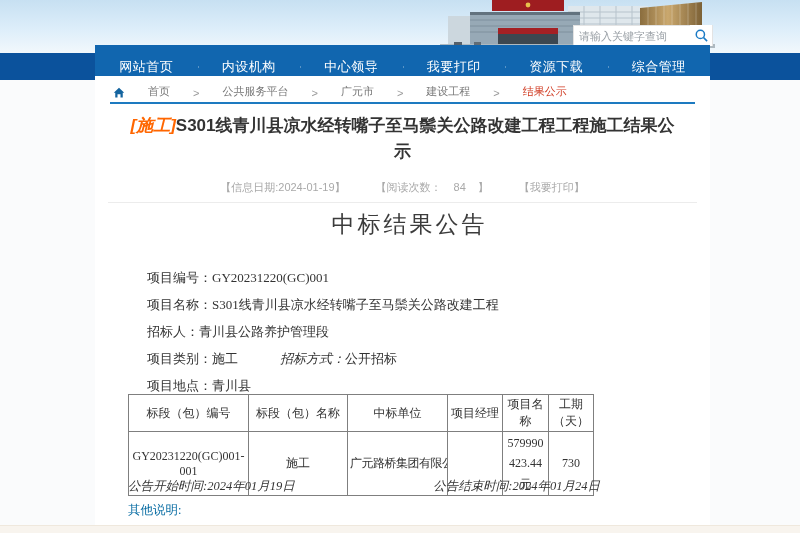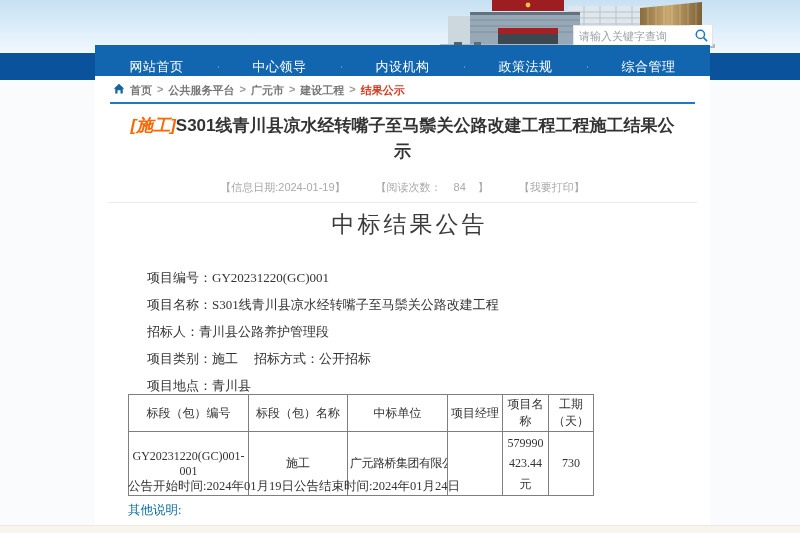--- a/index.html
+++ b/index.html
@@ -37,21 +37,21 @@
               color:#ffffff; font-size:13px; text-decoration:none; position:relative;
               letter-spacing:0.5px; cursor:pointer; }
   .nav-item + .nav-item::before { content:""; position:absolute; left:0; top:8px;
               bottom:8px; width:1px; background:rgba(255,255,255,0.30); }
 
   
   .content { position:absolute; left:95px; top:76px; width:615px; height:449px;
              background:#ffffff; }
 
   .breadcrumb { position:absolute; top:7px; left:18px; height:16px; display:flex;
-                align-items:flex-start; gap:5px; font-size:11px; color:#888;font-weight:bold; }
+                align-items:flex-end; gap:23px; font-size:11px; color:#888; }
   .breadcrumb a { color:#777; text-decoration:none; cursor:pointer; }
   .breadcrumb .sep { color:#999; }
   .breadcrumb .current { color:var(--crumb-red,#d03a21); }
   .home-icon { display:flex; align-items:center; }
 
   .blue-rule { position:absolute; top:26px; left:15px; right:15px; height:2px;
                background:var(--rule-blue,#1d7ac0); }
 
   .title { position:absolute; top:37px; left:30px; right:30px; text-align:center;
            font-size:17px; line-height:26px; font-weight:600; color:#333; }
@@ -65,36 +65,37 @@
                background:#ececec; }
 
   .notice-heading { position:absolute; top:133px; left:14px; right:0; text-align:center;
         font-family:Liberation Serif, serif; font-weight:400;
         font-size:23px; color:#3c3c3c; letter-spacing:3px; }
 
   .fields { position:absolute; top:188px; left:52px; right:16px;
             font-family:"Liberation Serif","DejaVu Serif",serif;
             font-size:13px; color:#333; }
   .field-row { height:27px; line-height:27px; white-space:nowrap; }
-  .field-row .pair2 { margin-left:16px; }
+  .field-row .pair2 { margin-left:42px;font-style:italic; }
 
   .bid-table { position:absolute; top:318px; left:33px; width:465px;
         border-collapse:collapse; table-layout:fixed; text-align:center;
         font-family:"Liberation Serif","DejaVu Serif",serif;
         font-size:12px; color:#333; }
   .bid-table th, .bid-table td { border:1px solid #7f7f7f; font-weight:400;
         padding:1px 2px; overflow:hidden; }
   .bid-table thead tr { height:34px; }
   .bid-table tbody tr { height:44px; }
   .cell-price { word-break:break-all; line-height:1.7; }
   .cell-winner { white-space:nowrap; letter-spacing:-0.5px; }
 
   .dates-row { position:absolute; top:402px; left:33px; right:110px; display:flex;
+        justify-content:space-between;
         font-family:"Liberation Serif","DejaVu Serif",serif;
-        font-size:12.5px; color:#333; }
+        font-size:12.5px; color:#333;font-style:italic; }
   .other-notes { position:absolute; top:426px; left:33px;
         font-family:Liberation Serif, serif;
         font-size:12.5px; color:#0369a1; }
 
   .footer-strip { position:absolute; left:0; top:525px; width:800px; height:8px;
         background:#f8f4ee; border-top:1px solid #efe8dd; }
 </style>
 </head>
 <body>
 
@@ -155,23 +156,24 @@
           <circle cx="8.5" cy="8.5" r="5.5" fill="none" stroke="#1a7ac5" stroke-width="2"></circle>
           <line x1="12.8" y1="12.8" x2="17.5" y2="17.5" stroke="#1a7ac5" stroke-width="2"></line>
         </svg>
       </span>
     </div>
   </div>
 
   <div class="navwing"></div>
   <nav class="mainnav">
     <a class="nav-item">网站首页</a>
+    <a class="nav-item">内设机构</a>
     <a class="nav-item">中心领导</a>
-    <a class="nav-item">内设机构</a>
-    <a class="nav-item">政策法规</a>
+    <a class="nav-item">我要打印</a>
+    <a class="nav-item">资源下载</a>
     <a class="nav-item">综合管理</a>
   </nav>
 
   <main class="content">
 
     <div class="breadcrumb">
       <span class="home-icon">
         <svg width="12" height="12" viewBox="0 0 16 16">
           <path d="M8 1 L15 7.5 H13 V14 H10 V9.5 H6 V14 H3 V7.5 H1 Z" fill="#14649f"></path>
         </svg>

